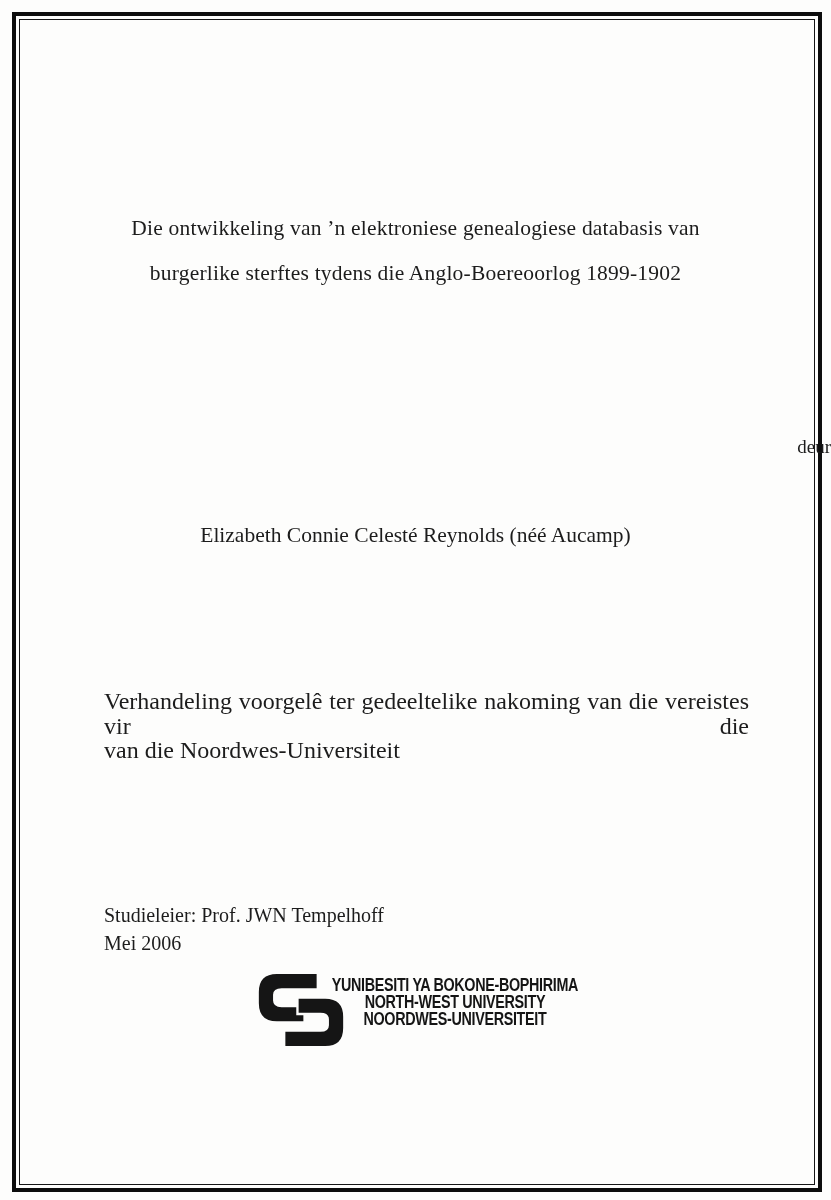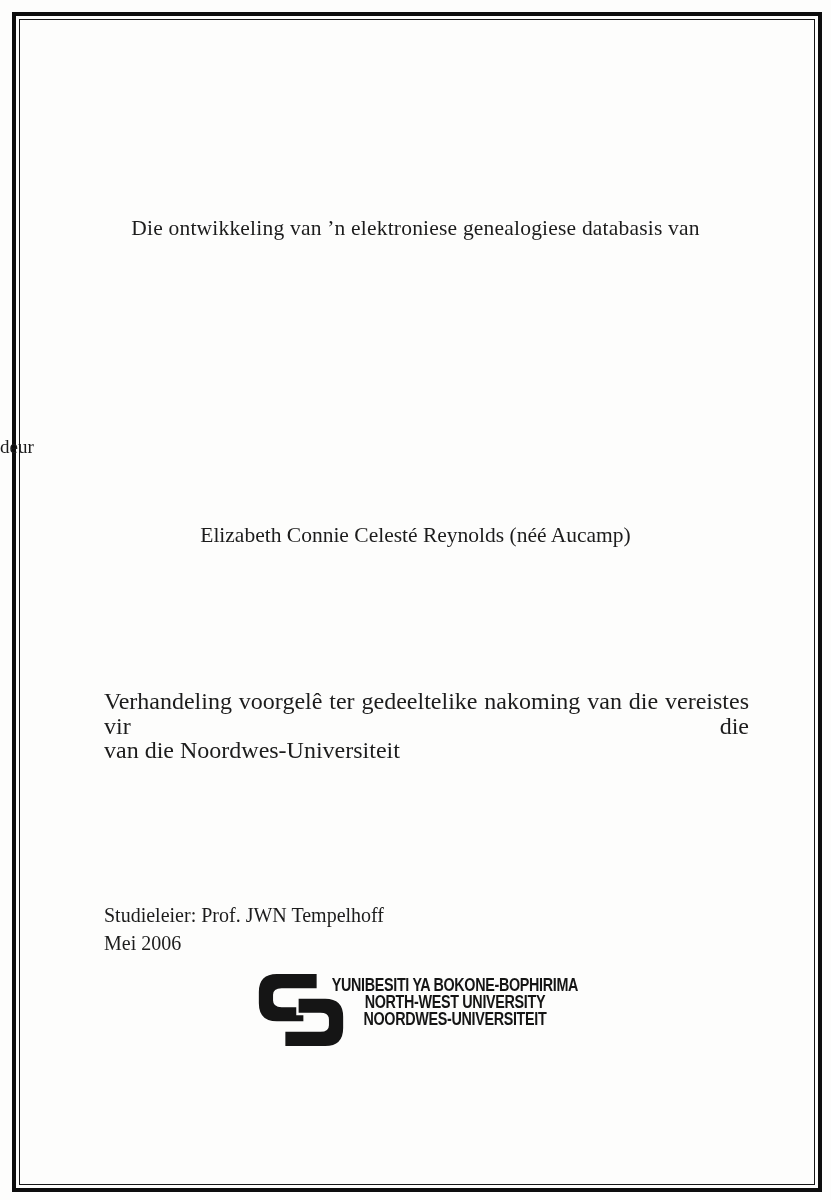--- a/index.html
+++ b/index.html
@@ -20,21 +20,21 @@
     position: absolute; left: 19px; top: 19px; right: 16px; bottom: 15px;
     border: 1px solid #161616;
   }
   .title {
     position: absolute; left: 60px; right: 60px; top: 206px;
     text-align: center;
     font-size: 21.5px; line-height: 45px; letter-spacing: 0.2px;
   }
   .byline {
     position: absolute; left: 0; right: 0; top: 436px;
-    text-align: left; font-size: 19px;
+    text-align: right; font-size: 19px;
   }
   .author {
     position: absolute; left: 0; right: 0; top: 523px;
     text-align: center; font-size: 21.5px;
   }
   .statement {
     position: absolute; left: 104px; top: 656px; width: 645px;
     font-size: 24px; line-height: 24.6px; margin-top: 33px;
   }
   .statement .just { text-align: justify; text-align-last: justify; }
@@ -58,20 +58,21 @@
 </head>
 <body>
 
 <div class="sheet">
 
   <div class="frame-outer"></div>
   <div class="frame-inner"></div>
 
   <div class="title">
     <div>Die ontwikkeling van ’n elektroniese genealogiese databasis van</div>
+    <div>burgerlike sterftes tydens die Anglo-Boereoorlog 1899-1902</div>
   </div>
 
   <div class="byline">deur</div>
 
   <div class="author">Elizabeth Connie Celesté Reynolds (néé Aucamp)</div>
 
   <div class="statement">
     <div class="just">Verhandeling voorgelê ter gedeeltelike nakoming van die vereistes vir die</div>
     <div>van die Noordwes-Universiteit</div>
   </div>

